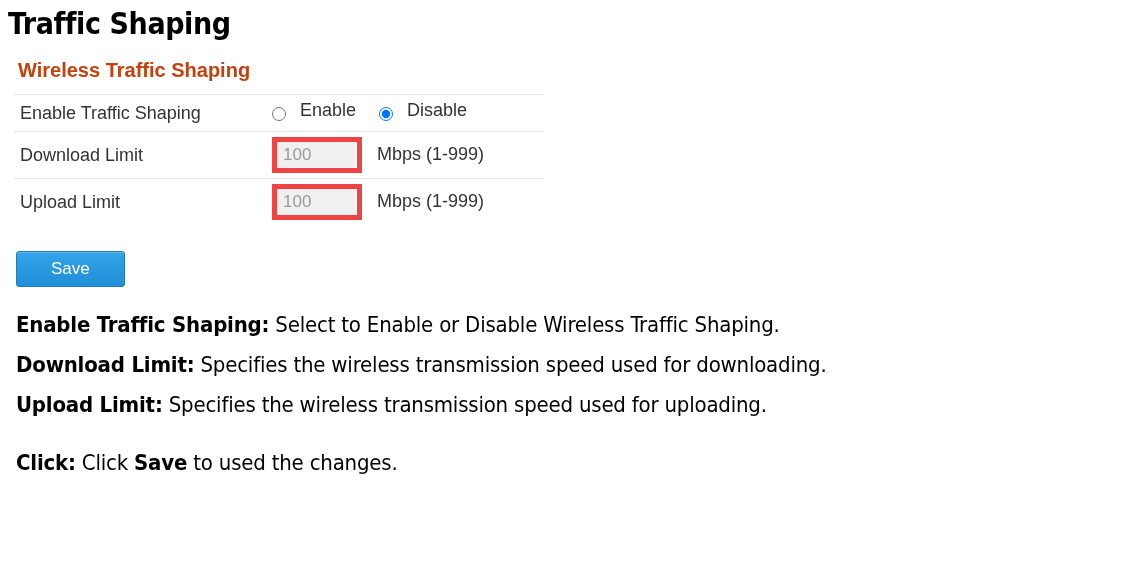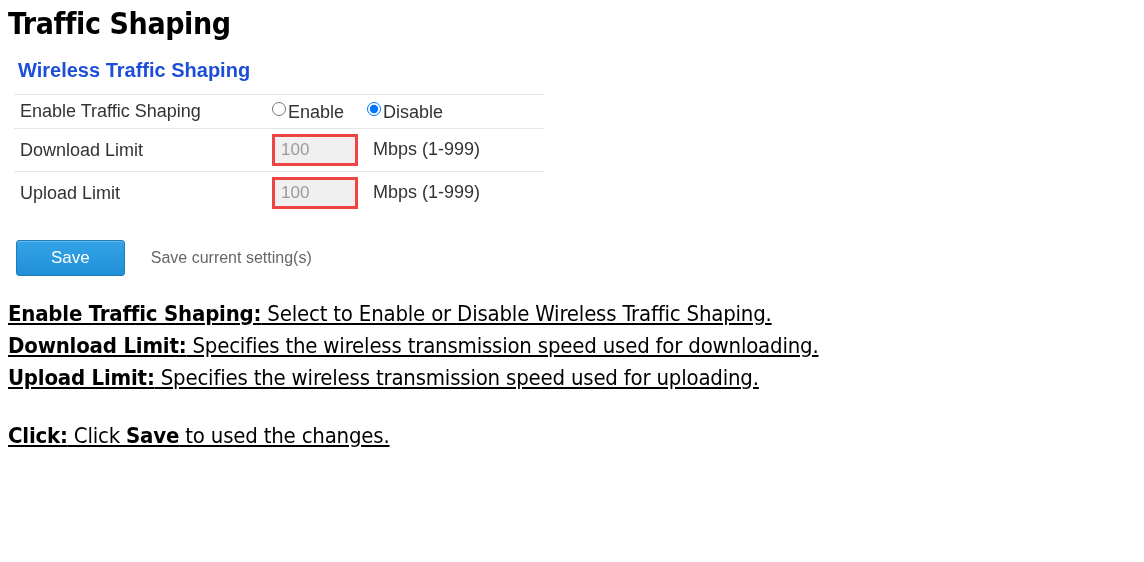--- a/index.html
+++ b/index.html
@@ -29,21 +29,21 @@
     margin: 0 0 18px 0;
   }
   .panel {
     margin: 0 0 22px 6px;
     width: 530px;
   }
   .panel-title {
     font-family: Arial, sans-serif;
     font-weight: 700;
     font-size: 20px;
-    color: #1d4ed8;
+    color: #c2410c;
     padding: 4px 0 12px 4px;
   }
   table.form {
     border-collapse: collapse;
     width: 100%;
     font-family: Arial, sans-serif;
     font-size: 18px;
     color: #333;
   }
   table.form tr {
@@ -51,34 +51,34 @@
   }
   table.form td {
     padding: 5px 6px;
     vertical-align: middle;
   }
   table.form td.label {
     width: 240px;
   }
   .radio-wrap {
     display: inline-flex;
-    align-items: flex-start;
-    gap: 2px;
+    align-items: flex-end;
+    gap: 14px;
     margin-right: 18px;
   }
   input[type="radio"] {
     width: 14px;
     height: 14px;
     margin: 0;
   }
   input.num {
     width: 68px;
     font-size: 17px;
     color: #9a9a9a;
-    border: 3px solid #ef4444;
+    border: 5px solid #ef4444;
     background: #f0f0f0;
     height: 26px;
     padding: 0 6px;
   }
   .unit {
     margin-left: 10px;
   }
   .save-row {
     display: flex;
     align-items: center;
@@ -101,21 +101,21 @@
     font-size: 16px;
     color: #666;
   }
   .defs {
     font-family: "Segoe UI", "DejaVu Sans Condensed", Arial, sans-serif;
     font-size: 22px;
     font-stretch: condensed;
     letter-spacing: -0.2px;
     line-height: 1.45;
   }
-  .defs .row { margin: 0; text-decoration: underline; }
+  .defs .row { margin: 8px; }
   .defs .row.spaced { margin-top: 26px; }
   .defs b { font-weight: 700; }
 </style>
 </head>
 <body>
 
 <div class="page">
   <h1 class="title">Traffic Shaping</h1>
 
   <div class="panel">
@@ -148,21 +148,20 @@
         <td>
           <input class="num" type="text" disabled="" value="100" style="">
           <span class="unit">Mbps (1-999)</span>
         </td>
       </tr>
     </tbody>
       </table>
 
     <div class="save-row">
       <button class="save">Save</button>
-      <span class="save-caption">Save current setting(s)</span>
     </div>
   </div>
 
   <div class="defs">
     <div class="row">
       <b>Enable Traffic Shaping:</b><span> Select to Enable or Disable Wireless Traffic Shaping.</span>
     </div>
     <div class="row">
       <b>Download Limit:</b><span> Specifies the wireless transmission speed used for downloading.</span>
     </div>

